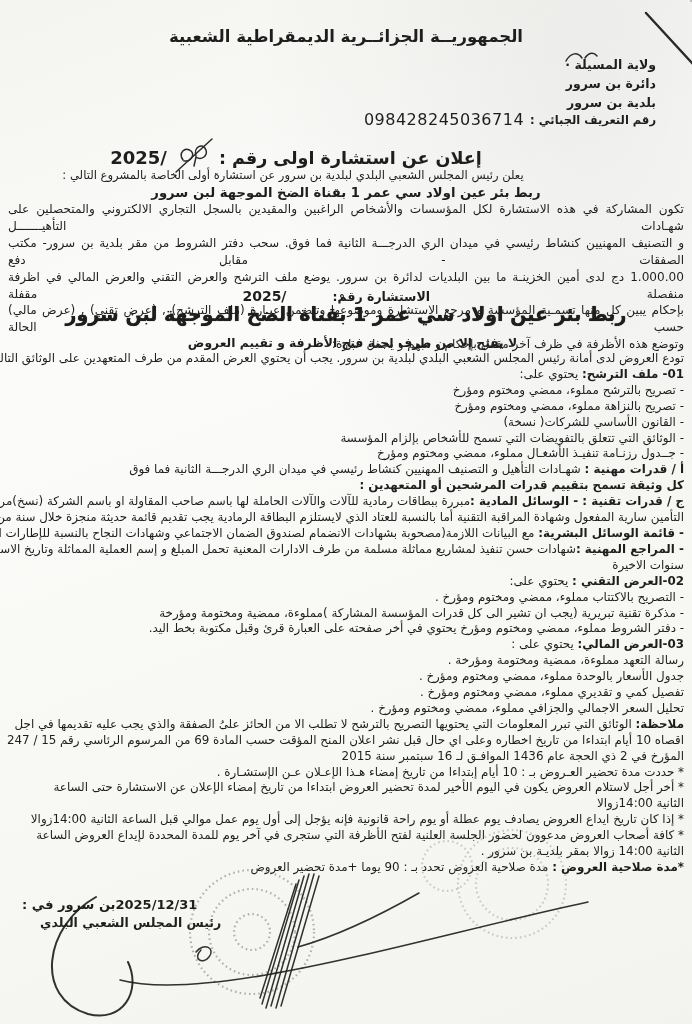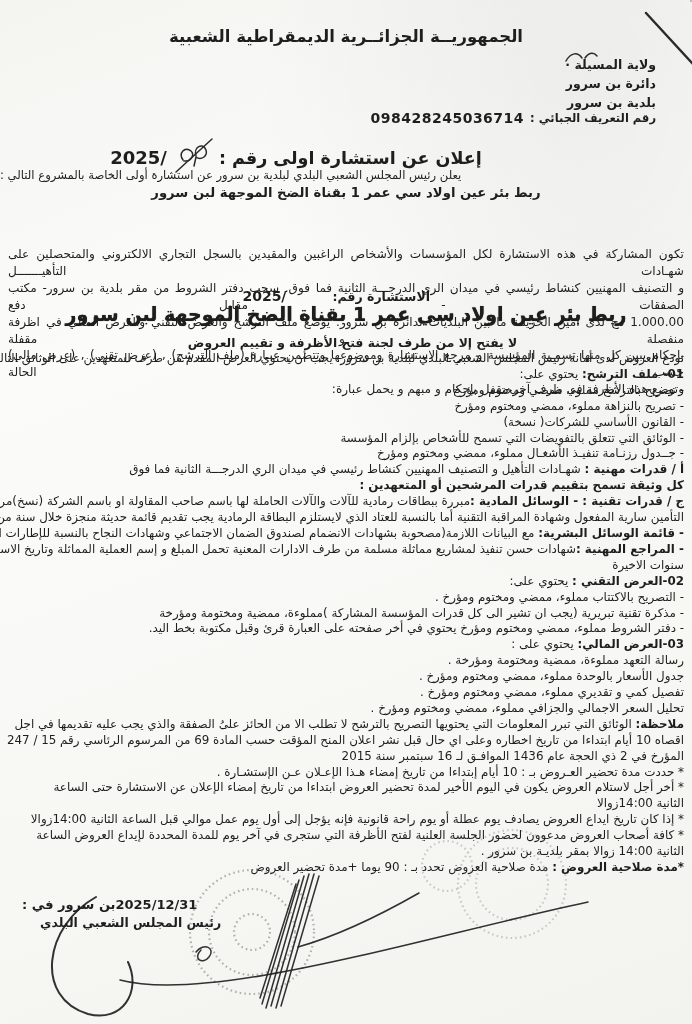--- a/index.html
+++ b/index.html
@@ -19,27 +19,27 @@
       210px 660px rgba(0,0,0,.13), 460px 700px rgba(0,0,0,.12), 60px 330px rgba(0,0,0,.14),
       600px 560px rgba(0,0,0,.12), 380px 470px rgba(0,0,0,.10), 150px 140px rgba(0,0,0,.12),
       500px 980px rgba(0,0,0,.15), 620px 860px rgba(0,0,0,.12), 340px 995px rgba(0,0,0,.14),
       40px 760px rgba(0,0,0,.10), 660px 420px rgba(0,0,0,.12);
   }
   .abs { position:absolute; }
   .republic { top:27px; left:0; right:0; text-align:center; font-weight:bold; font-size:16.5px; letter-spacing:0px; }
   .wilaya-block { top:55px; right:36px; text-align:right; font-size:12.5px; line-height:19px; font-weight:bold;margin-left:44px; }
   .wilaya-block .w1 { font-weight:bold; }
   .tax-line { top:110px; right:36px; font-size:11.5px; font-weight:bold; display:flex; align-items:center; gap:6px; }
-  .tax-line .num { font-size:14px; font-weight:bold; direction:ltr; unicode-bidi:isolate; letter-spacing:.5px; }
+  .tax-line .num { font-size:16px; font-weight:normal; direction:ltr; unicode-bidi:isolate; letter-spacing:.5px; }
   .main-title { top:130px; left:0; right:100px; display:flex; justify-content:center; align-items:flex-end; gap:4px; font-size:17.5px; font-weight:bold; }
   .main-title .year { direction:ltr; unicode-bidi:isolate; font-size:18px; }
   .hw-num { position:relative; top:6px; }
-  .announce { top:168px; left:0; right:0; padding-right:106px; text-align:left; font-size:11.6px; }
+  .announce { top:168px; left:0; right:0; padding-right:106px; text-align:center; font-size:11.6px; }
   .project-title { top:185px; left:0; right:0; text-align:center; font-weight:bold; font-size:13.2px; letter-spacing:-0.2px; }
-  .intro { top:201px; right:8px; left:8px; font-size:12.1px; line-height:16.9px;margin-top:45px; }
+  .intro { top:201px; right:8px; left:8px; font-size:12.1px; line-height:16.9px; }
   .intro .iline { text-align:justify; text-align-last:justify; }
   .intro .iline:last-child { text-align-last:right; }
   .ref-line { top:288px; right:262px; display:flex; align-items:center; font-size:12.5px; font-weight:bold; }
   .ref-line .gap { display:inline-block; width:46px; }
   .ref-line .year { direction:ltr; unicode-bidi:isolate; font-size:14px; }
   .calli { top:303px; left:0; right:0; text-align:center; font-weight:bold; font-size:19px; letter-spacing:1px; transform:scaleY(1.04); text-shadow:0 0 .7px #111; }
   .no-open { top:336px; left:0; right:0; text-align:center; font-weight:bold; font-size:12.3px;padding-left:13px; }
   .body-lines { top:351px; right:8px; left:8px; font-size:11.9px; line-height:15.9px; letter-spacing:-0.15px; }
   .bline { text-align:right; white-space:nowrap; }
   .bline b { font-weight:bold; }

